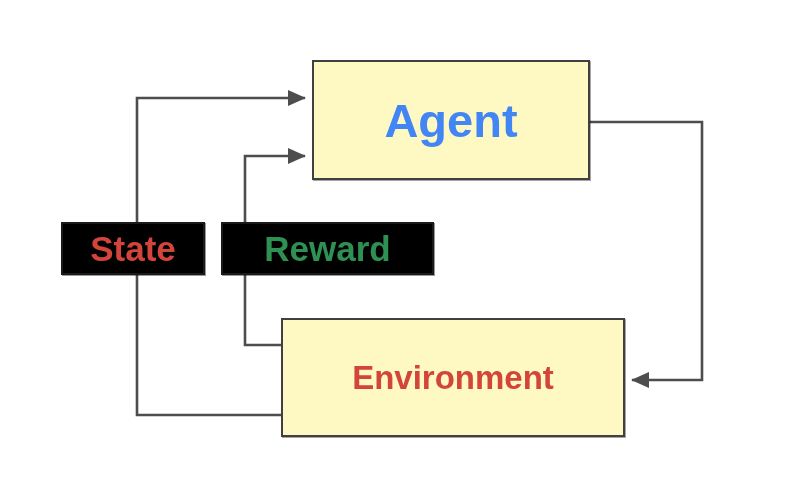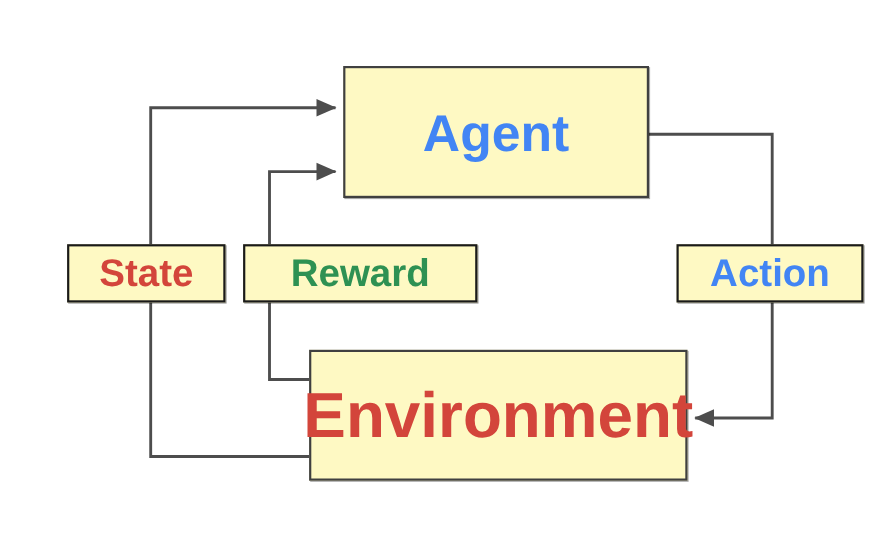--- a/index.html
+++ b/index.html
@@ -48,30 +48,30 @@
     font-size: 47px;
     color: #4285f4;
   }
   #node-environment {
     left: 281px;
     top: 318px;
     width: 344px;
     height: 119px;
   }
   #node-environment .node-label {
-    font-size: 58px;
+    font-size: 33px;
     color: #d3453b;
   }
   .edge-label {
     position: absolute;
     box-sizing: border-box;
     display: flex;
     align-items: center;
     justify-content: center;
-    background: #fef9c3;
+    background: #000000;
     border: 2px solid #1a1a1a;
     box-shadow: 1px 1px 0 rgba(0,0,0,0.4);
     z-index: 4;
   }
   .edge-label span {
     font-weight: bold;
     font-size: 35px;
     line-height: 1;
     white-space: nowrap;
   }
@@ -132,17 +132,14 @@
   </div>
 
   <div class="edge-label" id="label-state">
     <span>State</span>
   </div>
 
   <div class="edge-label" id="label-reward">
     <span>Reward</span>
   </div>
 
-  <div class="edge-label" id="label-action">
-    <span>Action</span>
-  </div>
 
 </div>
 
 </body></html>

